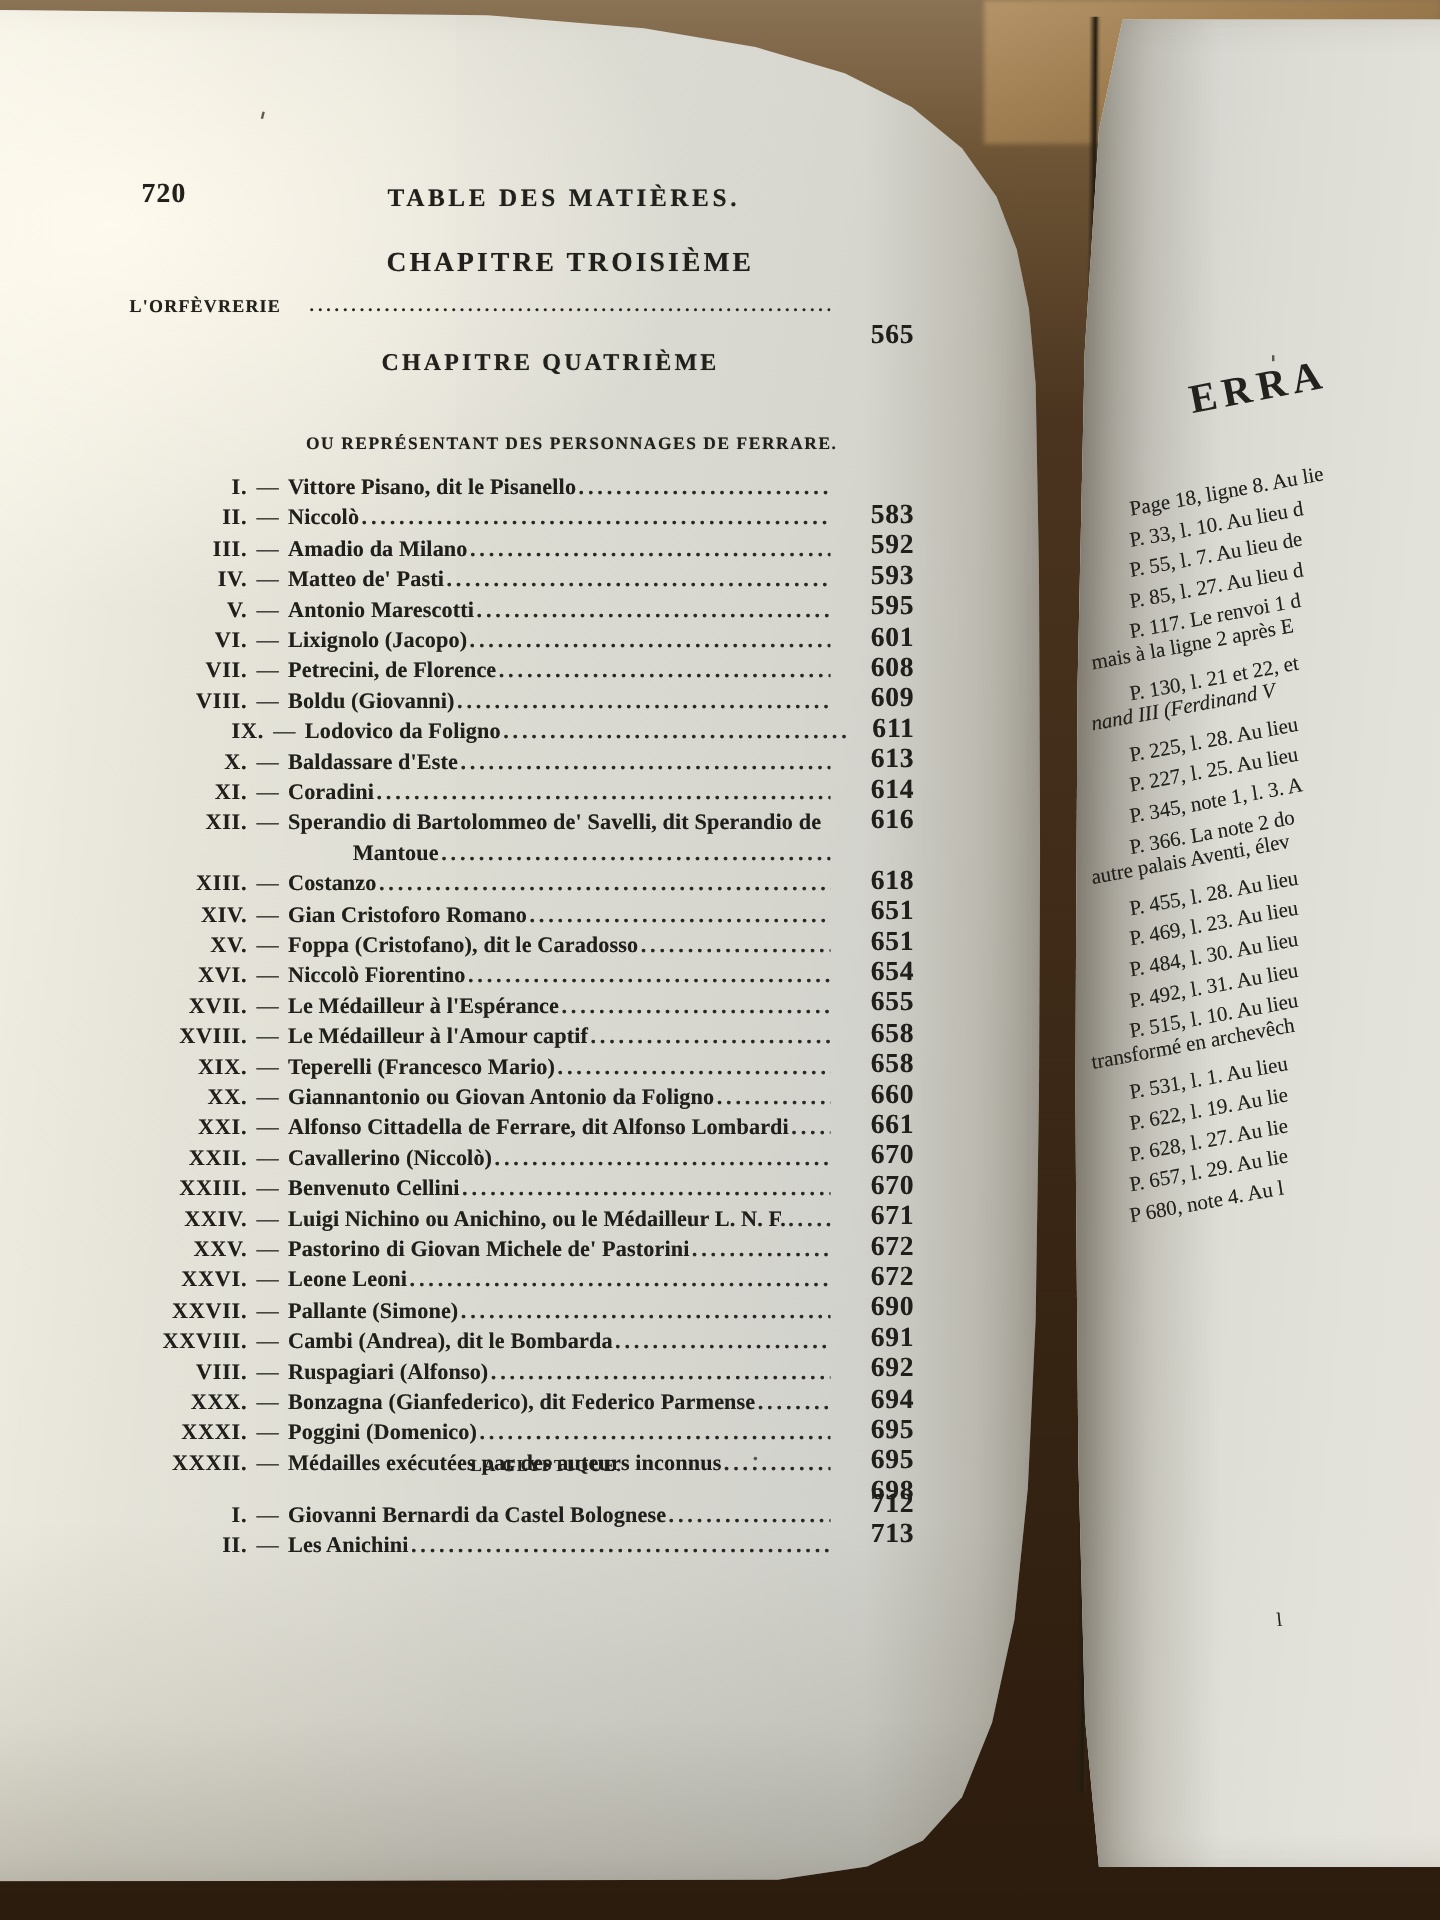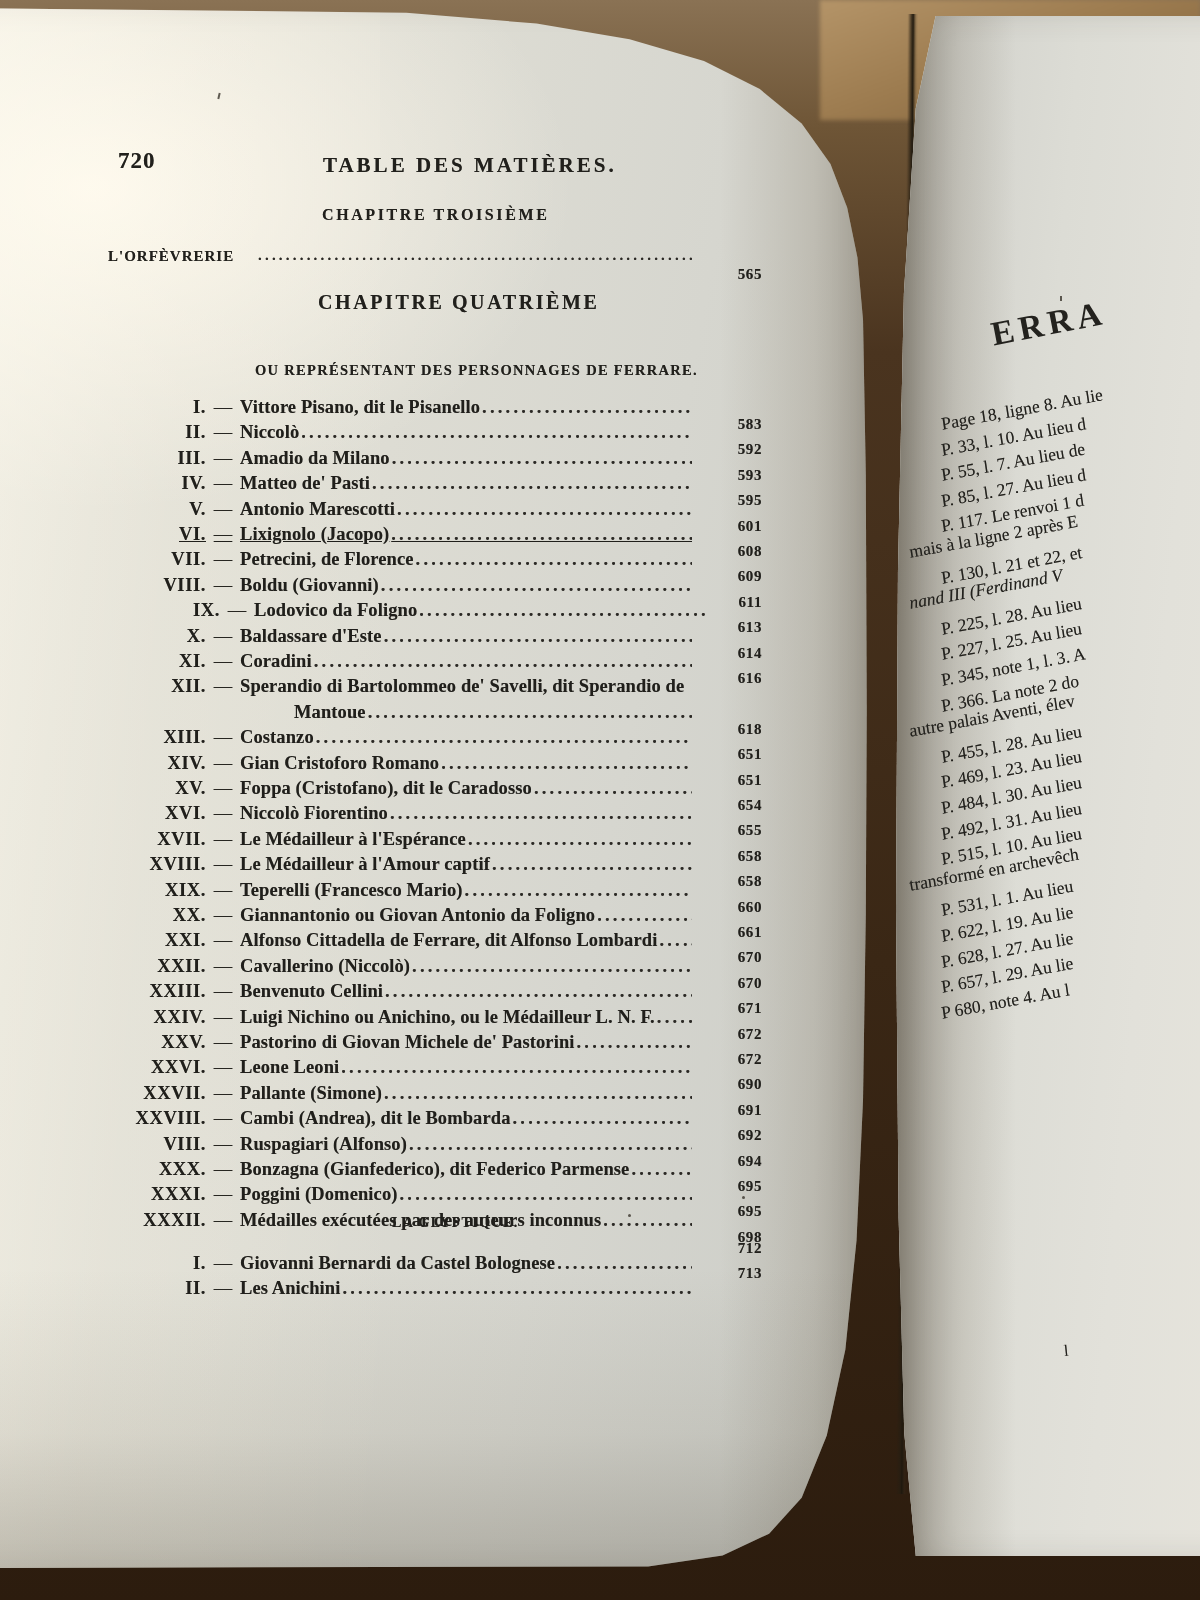--- a/index.html
+++ b/index.html
@@ -139,21 +139,21 @@
     left: 158px; top: 140px;
     font-size: 23px; font-weight: 700; letter-spacing: 1px;
   }
   .running-head {
     left: 363px; top: 145px;
     font-size: 21px; font-weight: 700;
     letter-spacing: 3.0px;
   }
   .chapter-head-3 {
     left: 362px; top: 198px;
-    font-size: 16px; font-weight: 600;
+    font-size: 23px; font-weight: 600;
     letter-spacing: 2.6px;
   }
   .chapter-head-4 {
     left: 358px; top: 283px;
     font-size: 20px; font-weight: 600;
     letter-spacing: 2.6px;
   }
   .subtitle-1 {
     left: 214px; top: 334px;
     font-size: 14.5px; font-weight: 700; letter-spacing: 1.3px;
@@ -211,21 +211,21 @@
   }
   .row.cont .num { visibility: hidden; }
   .row.cont .dash { visibility: hidden; }
   .row.cont .indent { width: 54px; flex: 0 0 auto; }
 
   
   .pgnum {
     position: absolute;
     width: 58px;
     text-align: right;
-    font-size: 15px;
+    font-size: 23px;
     font-weight: 700;
     letter-spacing: 0.6px;
     color: #201f1b;
     text-shadow: 0 0 0.5px rgba(30,28,24,0.45);
   }
 
   
   .errata-sheet {
     position: absolute;
     left: 896px; top: 16px;
@@ -320,21 +320,21 @@
             <span class="leader">........................................................................................................................................................................................................</span>
           </div>
           <div class="pgnum" style="left: 744px; top: 484.2px;">595</div>
           <div class="row" style="left: 150px; top: 491.6px; width: 582px;">
             <span class="num">V.</span>
             <span class="dash">—</span>
             <span class="title">Antonio Marescotti</span>
             <span class="leader">........................................................................................................................................................................................................</span>
           </div>
           <div class="pgnum" style="left: 744px; top: 509.6px;">601</div>
-          <div class="row" style="left: 150px; top: 517px; width: 582px; text-decoration: underline;">
+          <div class="row" style="left: 150px; top: 517px; width: 582px;">
             <span class="num">VI.</span>
             <span class="dash">—</span>
             <span class="title">Lixignolo (Jacopo)</span>
             <span class="leader">........................................................................................................................................................................................................</span>
           </div>
           <div class="pgnum" style="left: 744px; top: 535px;">608</div>
           <div class="row" style="left: 150px; top: 542.4px; width: 582px;">
             <span class="num">VII.</span>
             <span class="dash">—</span>
             <span class="title">Petrecini, de Florence</span>

